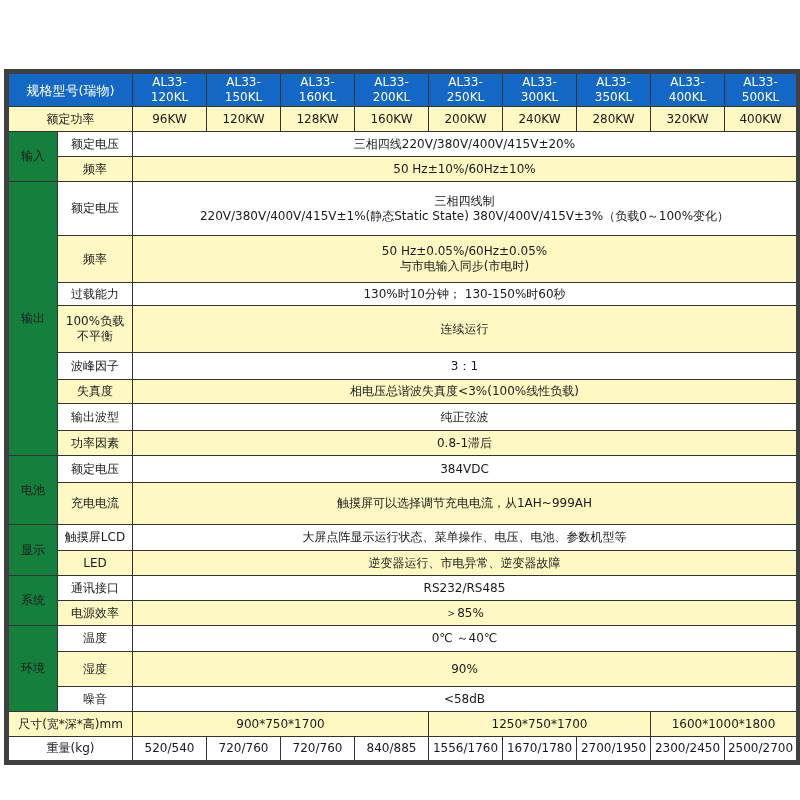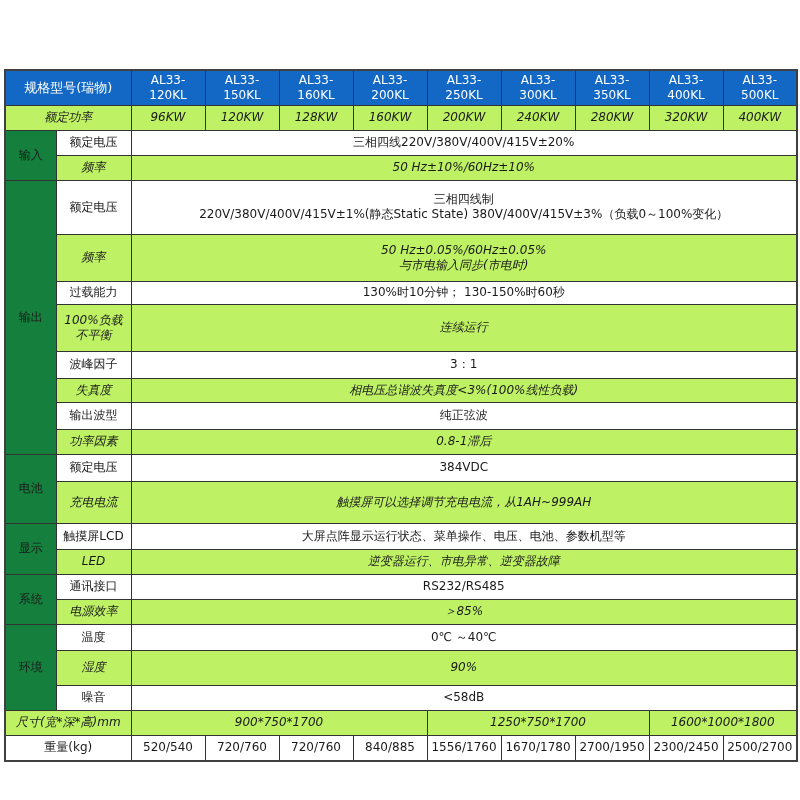--- a/index.html
+++ b/index.html
@@ -1,26 +1,26 @@
 <!DOCTYPE html>
 <html><head>
 <meta charset="utf-8">
 <style>
   html, body { margin:0; padding:0; background:#ffffff; }
   body { width:800px; height:800px; position:relative; overflow:hidden;
          font-family:"DejaVu Sans","Liberation Sans",sans-serif; color:#1a1a1a; }
   table.spec { position:absolute; left:4px; top:69px; width:792px;
                border-collapse:collapse; table-layout:fixed;
-               border:2px solid #404040; }
+               border:5px solid #404040; }
   table.spec td { border:1px solid #333; text-align:center; vertical-align:middle;
                   padding:0 2px; font-size:12px; line-height:15px; overflow:hidden; }
   .hdr td { background:#1268c4; color:#ffffff; font-size:12px; line-height:15px; }
   .hdr td.label { font-size:13px; }
   .w { background:#ffffff; }
-  .g { background:#bef264;font-style:italic; }
+  .g { background:#fef9c3; }
   td.grp { background:#15803d; font-size:12px; }
   td.sub { font-size:12px; }
 </style>
 </head>
 <body>
 
 <table class="spec">
   <colgroup>
     <col style="width:51px">
       <col style="width:75px">

